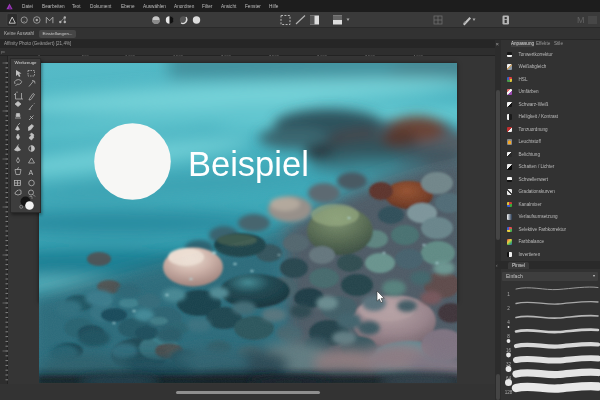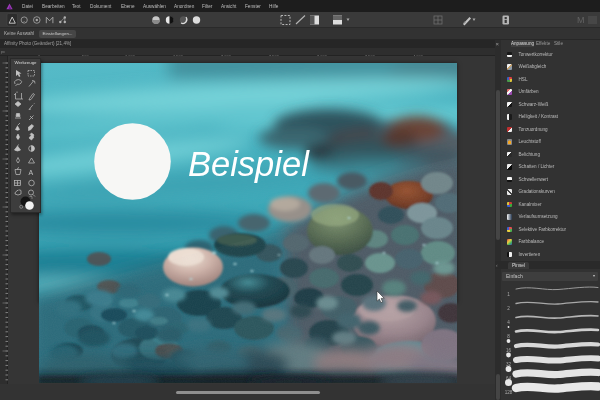--- a/index.html
+++ b/index.html
@@ -10,21 +10,21 @@
 #menubar span{position:absolute;top:3.6px;}
 #personabar{left:0;top:12px;width:600px;height:16px;background:#3a3a3a;border-bottom:1px solid #2a2a2a;}
 #contextbar{left:0;top:28px;width:600px;height:12px;background:#323232;border-bottom:1px solid #272727;}
 #tabbar{left:0;top:40px;width:495px;height:7.5px;background:#262626;color:#a0a0a0;font-size:4.6px;}
 #hruler{left:0;top:47.5px;width:495px;height:8.5px;background:#2e2e2e;border-bottom:1px solid #232323;}
 #vruler{left:0;top:56px;width:8px;height:328px;background:#2e2e2e;border-right:1px solid #232323;}
 #canvasarea{left:8px;top:56px;width:487px;height:328px;background:#353535;}
 #bottomstrip{left:0;top:384px;width:495px;height:16px;background:#333333;}
 #hscroll{left:176px;top:391px;width:144px;height:3px;background:#8f8f8f;border-radius:2px;}
 #rightpanel{left:495px;top:40px;width:105px;height:360px;background:#323232;}
-#photo{left:39px;top:63px;width:418px;height:240px;box-shadow:0 0 4px rgba(0,0,0,0.55);font-style:italic;}
+#photo{left:39px;top:63px;width:418px;height:240px;box-shadow:0 0 4px rgba(0,0,0,0.55);}
 </style></head>
 <body>
 <div id="page">
 <div class="abs" id="menubar">
 <svg class="abs" style="left:5.5px;top:2.5px" width="7" height="7" viewBox="0 0 9 9">
         <path d="M4.5 0.5 L8.5 8 L0.5 8 Z" fill="#9c39ba"></path>
         <path d="M4.5 3.4 L6.9 8 L3.5 8 Z" fill="#6e2387"></path>
       </svg>
 <span style="left:22px">Datei</span>
       <span style="left:42px">Bearbeiten</span>

